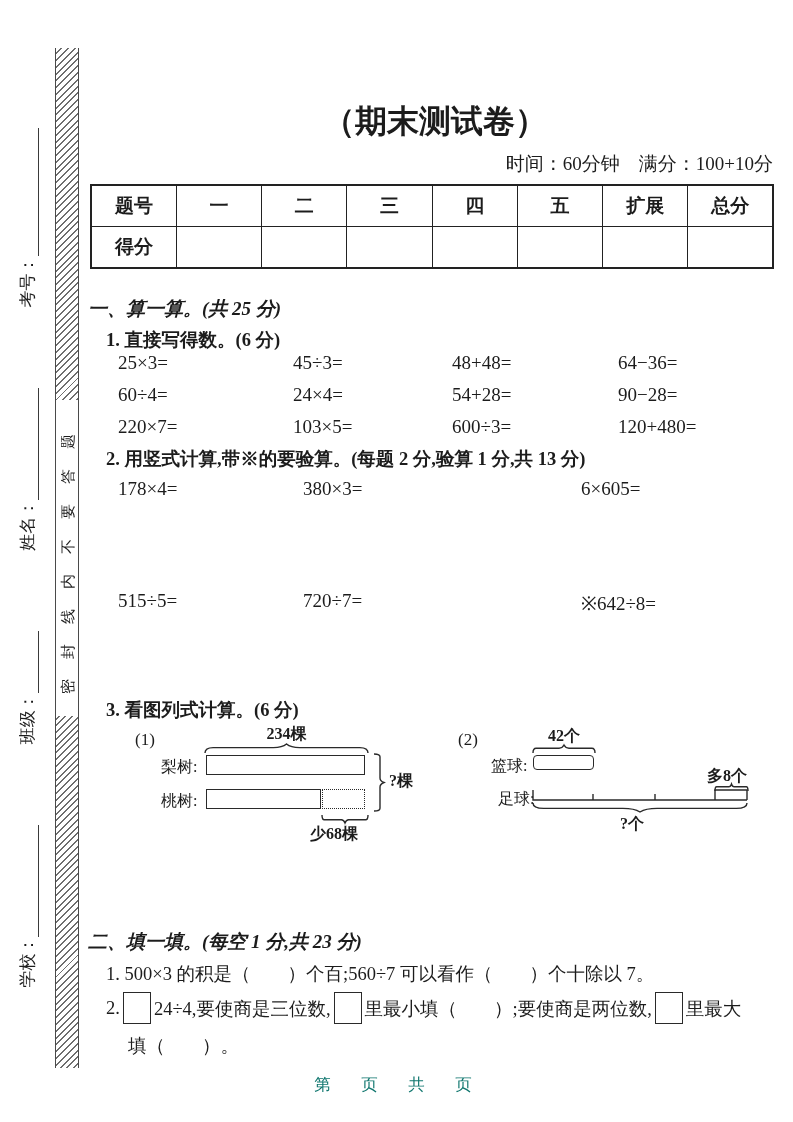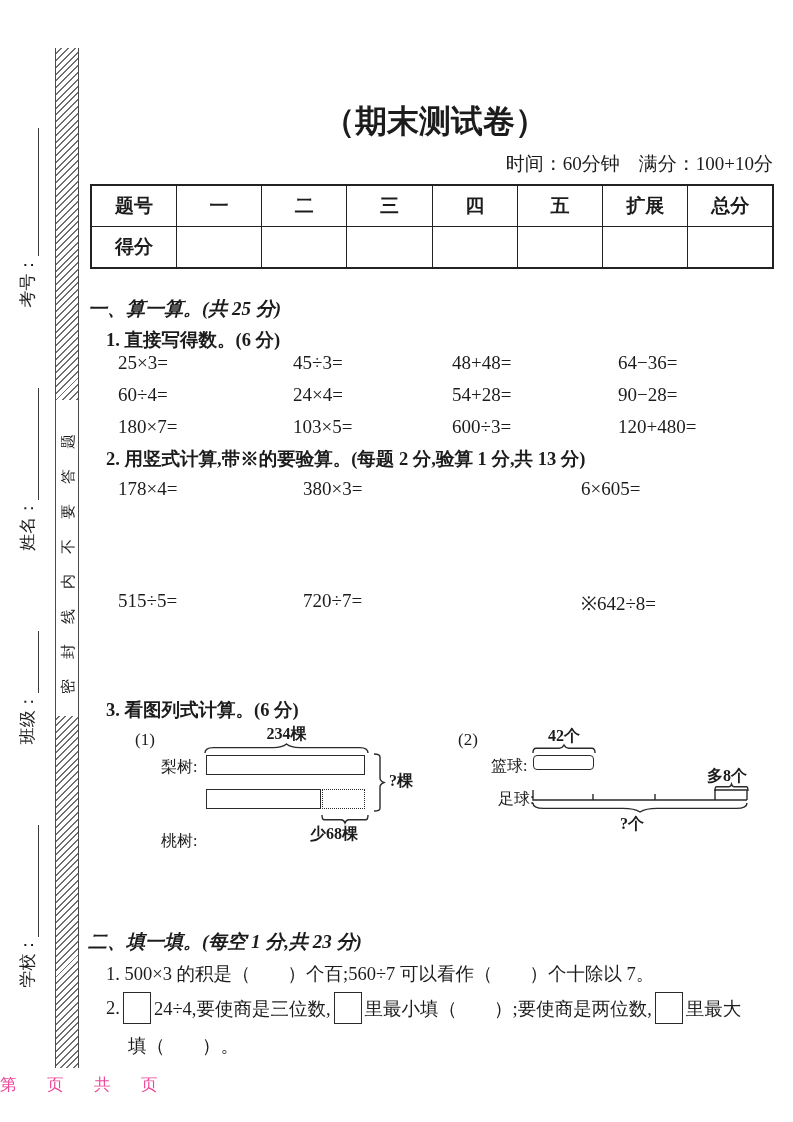--- a/index.html
+++ b/index.html
@@ -57,23 +57,23 @@
   svg.shape{overflow:visible;}
   svg.shape path{fill:none;stroke:#2a2a2a;stroke-width:1.4;vector-effect:non-scaling-stroke;}
 
   
   .fill-line{position:absolute;font-size:18.5px;white-space:nowrap;}
   .fill-flex{position:absolute;display:flex;align-items:center;font-size:18.5px;white-space:nowrap;}
   .sq-box{display:inline-block;width:26px;height:30px;border:1.7px solid #2a2a2a;
           margin:0 3px;flex:none;background:#fff;}
 
   
-  .footer{position:absolute;left:0;top:1074px;width:793px;
+  .footer{position:absolute;left:0;top:1074px;width:793px;text-align:center;
           font-family:"DejaVu Sans","Liberation Sans",sans-serif;
-          font-size:16.5px;letter-spacing:7px;color:#ec4899;}
+          font-size:16.5px;letter-spacing:7px;color:#0f766e;}
 </style>
 </head>
 <body>
 
 <div class="page">
 
   <div class="id-col">
     <div class="id-rot">
       <span class="field">
         <span>学校：</span>
@@ -137,21 +137,21 @@
     <span class="c3">48+48=</span>
     <span class="c4">64−36=</span>
   </div>
   <div class="eq-row" style="top:384px;">
     <span class="c1">60÷4=</span>
     <span class="c2">24×4=</span>
     <span class="c3">54+28=</span>
     <span class="c4">90−28=</span>
   </div>
   <div class="eq-row" style="top:416px;">
-    <span class="c1">180×7=</span>
+    <span class="c1">220×7=</span>
     <span class="c2">103×5=</span>
     <span class="c3">600÷3=</span>
     <span class="c4">120+480=</span>
   </div>
 
   <div class="item-h" style="left:106px;top:446px;">2. 用竖式计算,带※的要验算。(每题 2 分,验算 1 分,共 13 分)</div>
   <div class="eq-row" style="top:478px;">
     <span class="w1">178×4=</span>
     <span class="w2">380×3=</span>
     <span class="w3">6×605=</span>
@@ -169,21 +169,21 @@
     <span class="dtext" style="left:70px;top:0;width:163px;text-align:center;">234棵</span>
     <svg class="shape" style="left:70px;top:20px;" width="163" height="9" viewBox="0 0 100 10" preserveAspectRatio="none">
       <path d="M0 10 C0 5.5 1.5 4 5 4 L42 4 C46 4 48 3 50 0 C52 3 54 4 58 4 L95 4 C98.5 4 100 5.5 100 10"></path>
     </svg>
     <span class="dname" style="left:26px;top:33px;">梨树:</span>
     <div class="bar-solid" style="left:71px;top:31px;width:157px;height:18px;"></div>
     <svg class="shape" style="left:239px;top:30px;" width="10" height="57" viewBox="0 0 10 100" preserveAspectRatio="none">
       <path d="M0 0 C4.5 0 6 1.5 6 5 L6 42 C6 46 7 48 10 50 C7 52 6 54 6 58 L6 95 C6 98.5 4.5 100 0 100"></path>
     </svg>
     <span class="dtext" style="left:254px;top:47px;">?棵</span>
-    <span class="dname" style="left:26px;top:67px;margin-top:40px;">桃树:</span>
+    <span class="dname" style="left:26px;top:67px;">桃树:</span>
     <div class="bar-solid" style="left:71px;top:65px;width:113px;height:18px;"></div>
     <div class="bar-dotted" style="left:187px;top:65px;width:41px;height:18px;"></div>
     <svg class="shape" style="left:187px;top:91px;" width="46" height="8" viewBox="0 0 100 10" preserveAspectRatio="none">
       <path d="M0 0 C0 4.5 1.5 6 5 6 L42 6 C46 6 48 7 50 10 C52 7 54 6 58 6 L95 6 C98.5 6 100 4.5 100 0"></path>
     </svg>
     <span class="dtext" style="left:175px;top:100px;">少68棵</span>
   </div>
 
   <div class="diagram" style="left:452px;top:724px;width:330px;height:110px;">
     <span class="dlabel" style="left:6px;top:6px;">(2)</span>

